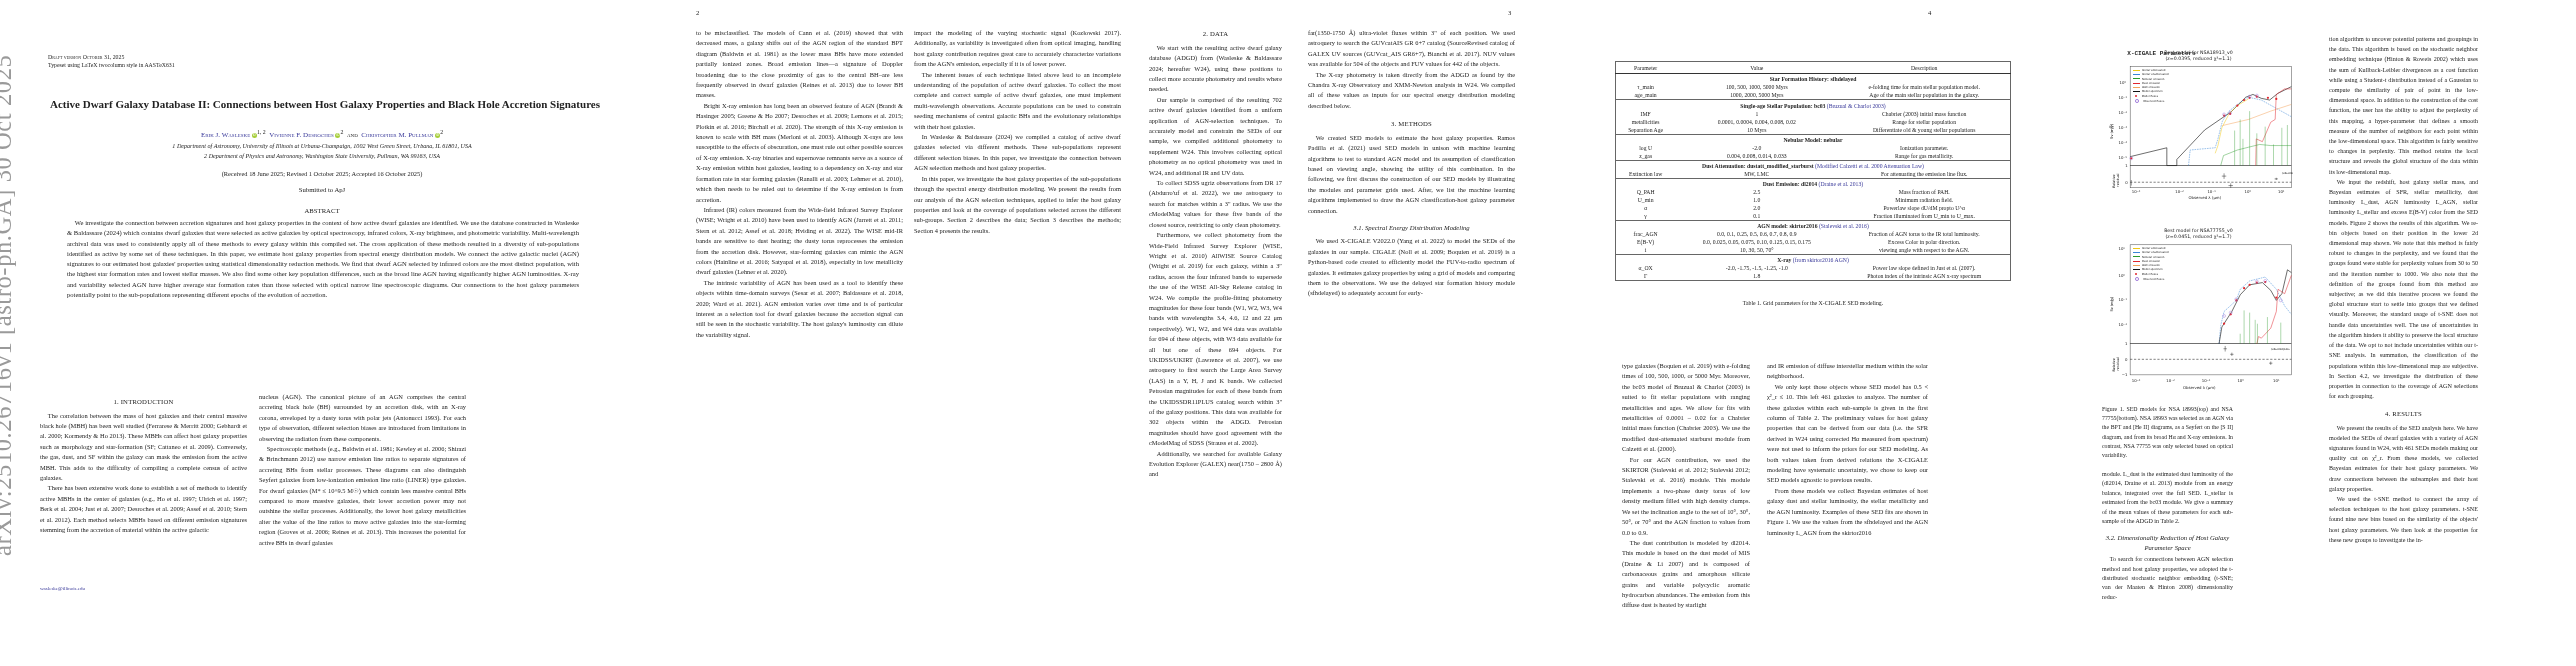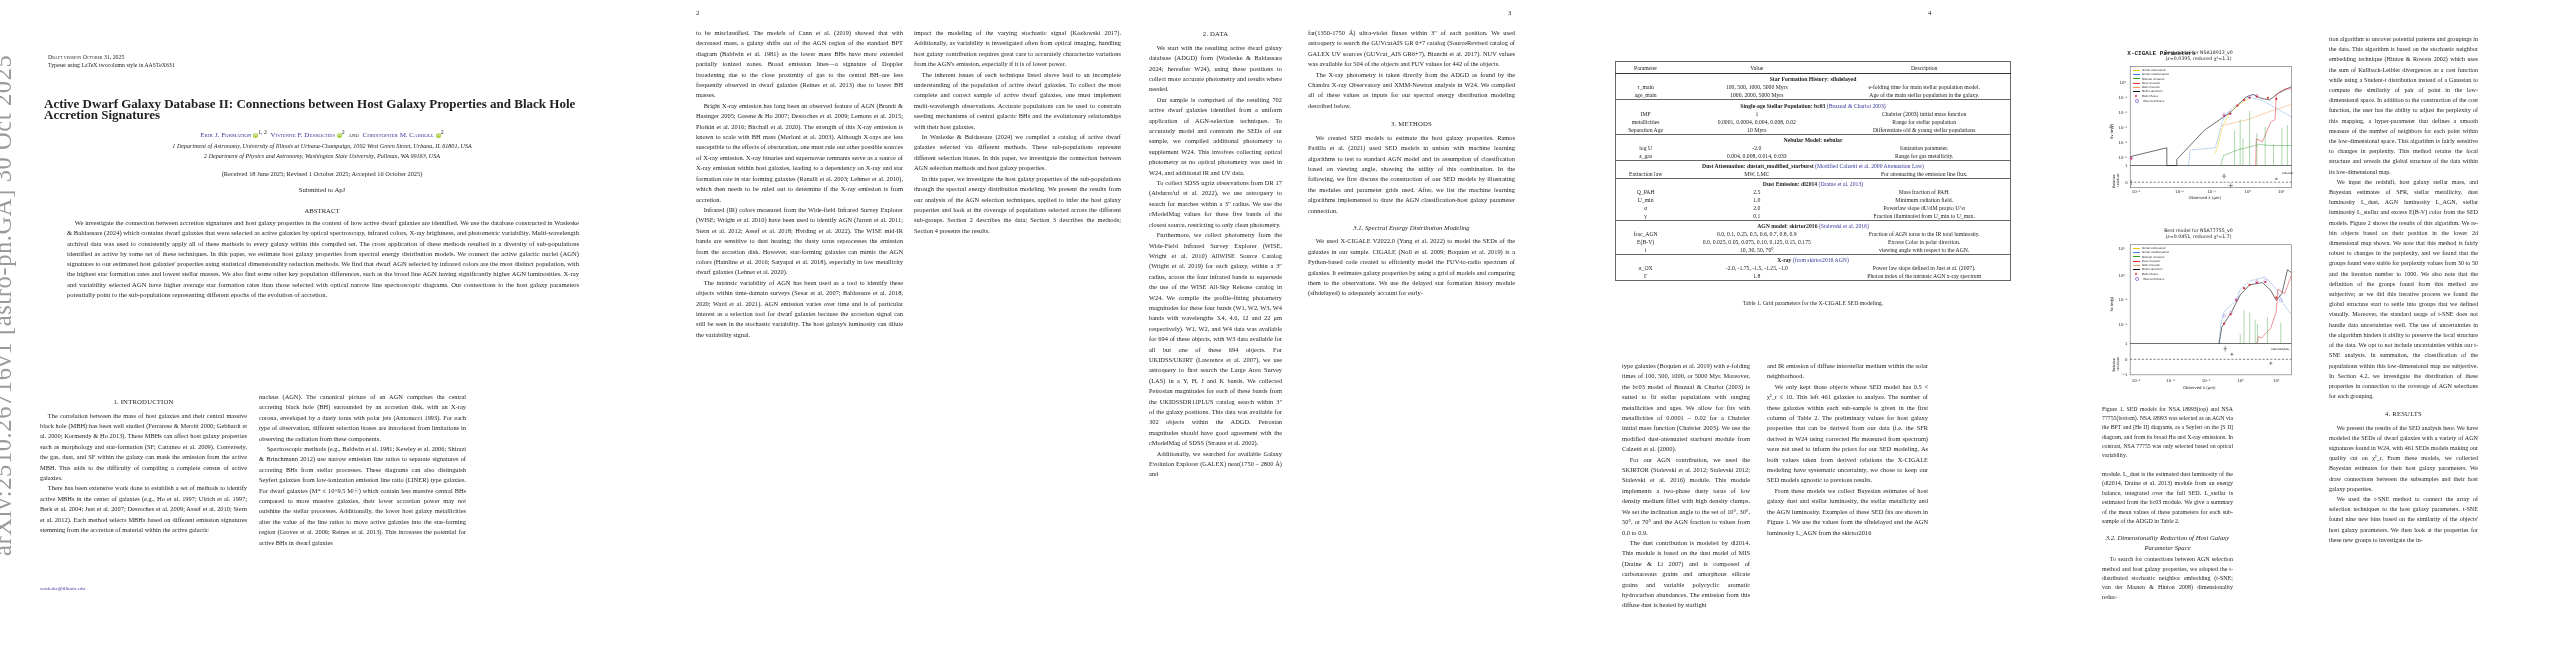--- a/index.html
+++ b/index.html
@@ -12,21 +12,21 @@
   .col{position:absolute;font-size:6.4px;line-height:10.4px;text-align:justify;hyphens:auto;}
   .col p{margin:0;text-indent:7.8px;}
   .col p.noind{text-indent:0;}
   .link{color:#3a3a9a;}
   .mono{font-family:"Liberation Mono","DejaVu Sans Mono",monospace;font-size:6px;}
   .sec{text-align:center;margin:7.8px 0 3.3px 0;font-size:6.7px;letter-spacing:0.2px;}
   .subsec{text-align:center;margin:6.7px 0 3.3px 0;font-style:italic;font-size:6.7px;}
   .arxiv{position:absolute;left:-11px;top:556px;transform:rotate(-90deg);transform-origin:left top;font-family:"Liberation Serif",serif;font-size:24.5px;color:#9a9a9a;white-space:nowrap;letter-spacing:0.6px;}
   .draft{position:absolute;left:48px;top:54px;font-size:5.8px;line-height:7.8px;}
   .draft .sc{font-variant:small-caps;}
-  .title{position:absolute;left:44px;width:556px;top:99px;text-align:left;font-weight:bold;font-size:13px;line-height:10.6px;}
+  .title{position:absolute;left:44px;width:556px;top:99px;text-align:right;font-weight:bold;font-size:11px;line-height:10.6px;}
   .authors{position:absolute;left:44px;width:556px;top:129px;text-align:center;font-size:7px;font-variant:small-caps;color:#3a3a9a;}
   .authors .and{color:#222;}
   .orcid{display:inline-block;width:5px;height:5px;border-radius:50%;background:#a6ce39;color:#fff;font-size:3.3px;line-height:5px;text-align:center;vertical-align:1.1px;font-variant:normal;font-family:"Liberation Sans",sans-serif;}
   .affil{position:absolute;left:44px;width:556px;text-align:center;font-style:italic;font-size:6.1px;}
   .dates{position:absolute;left:44px;width:556px;top:170px;text-align:center;font-size:6.4px;}
   .submitted{position:absolute;left:44px;width:556px;top:186px;text-align:center;font-size:6.7px;}
   .abshead{position:absolute;left:44px;width:556px;top:207px;text-align:center;font-size:6.7px;}
   .abstract{position:absolute;left:67px;width:512px;top:218px;font-size:6.6px;line-height:10.3px;text-align:justify;text-indent:7.8px;}
   .email{position:absolute;left:40px;top:586px;font-size:5px;color:#3a3a9a;}
   
@@ -50,26 +50,26 @@
 <body>
 
 <div class="page p1">
   <div class="arxiv">arXiv:2510.26716v1  [astro-ph.GA]  30 Oct 2025</div>
   <div class="draft">
     <div class="sc">Draft version October 31, 2025</div>
     <div>Typeset using LaTeX twocolumn style in AASTeX631</div>
   </div>
   <div class="title">Active Dwarf Galaxy Database II: Connections between Host Galaxy Properties and Black Hole Accretion Signatures</div>
   <div class="authors">
-    <span>Erik J. Formation</span>
+    <span>Erik J. Wasleske</span>
     <span class="orcid">iD</span><sup style="color:#222">1, 2</sup>
     &nbsp;<span>Vivienne F. Desroches</span>
     <span class="orcid">iD</span><sup style="color:#222">2</sup>
     &nbsp;<span class="and">and</span>&nbsp;
-    <span>Christopher M. Carroll</span>
+    <span>Christopher M. Pullman</span>
     <span class="orcid">iD</span><sup style="color:#222">2</sup>
   </div>
   <div class="affil" style="top:143px">1 Department of Astronomy, University of Illinois at Urbana-Champaign, 1002 West Green Street, Urbana, IL 61801, USA</div>
   <div class="affil" style="top:153px">2 Department of Physics and Astronomy, Washington State University, Pullman, WA 99163, USA</div>
   <div class="dates">(Received 18 June 2025; Revised 1 October 2025; Accepted 16 October 2025)</div>
   <div class="submitted">Submitted to ApJ</div>
   <div class="abshead">ABSTRACT</div>
   <div class="abstract">We investigate the connection between accretion signatures and host galaxy properties in the context of how active dwarf galaxies are identified. We use the database constructed in Wasleske &amp; Baldassare (2024) which contains dwarf galaxies that were selected as active galaxies by optical spectroscopy, infrared colors, X-ray brightness, and photometric variability. Multi-wavelength archival data was used to consistently apply all of these methods to every galaxy within this compiled set. The cross application of these methods resulted in a diversity of sub-populations identified as active by some set of these techniques. In this paper, we estimate host galaxy properties from spectral energy distribution models. We connect the active galactic nuclei (AGN) signatures to our estimated host galaxies' properties using statistical dimensionality reduction methods. We find that dwarf AGN selected by infrared colors are the most distinct population, with the highest star formation rates and lowest stellar masses. We also find some other key population differences, such as the broad line AGN having significantly higher AGN luminosities. X-ray and variability selected AGN have higher average star formation rates than those selected with optical narrow line spectroscopic diagrams. Our connections to the host galaxy parameters potentially point to the sub-populations representing different epochs of the evolution of accretion.</div>
 
   <div class="col" style="left:40px;top:389px;width:207px;">

